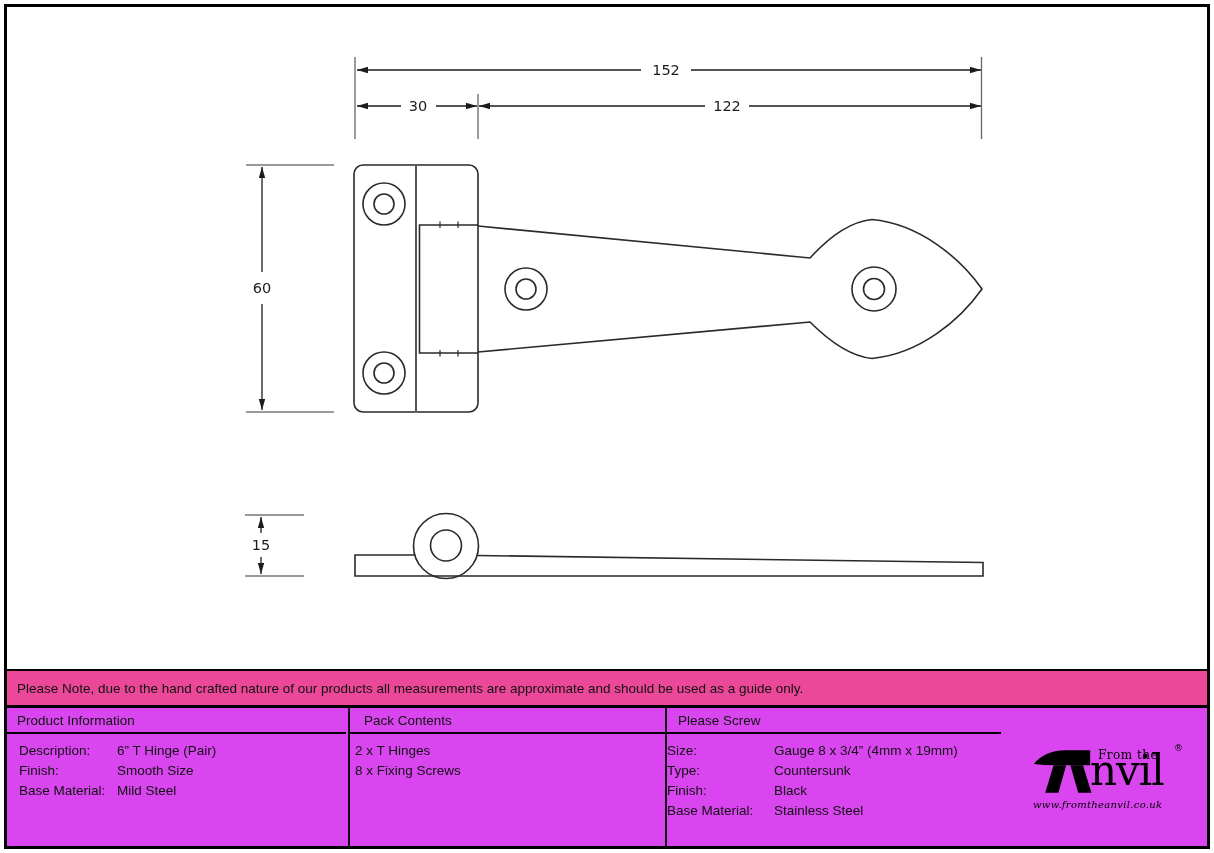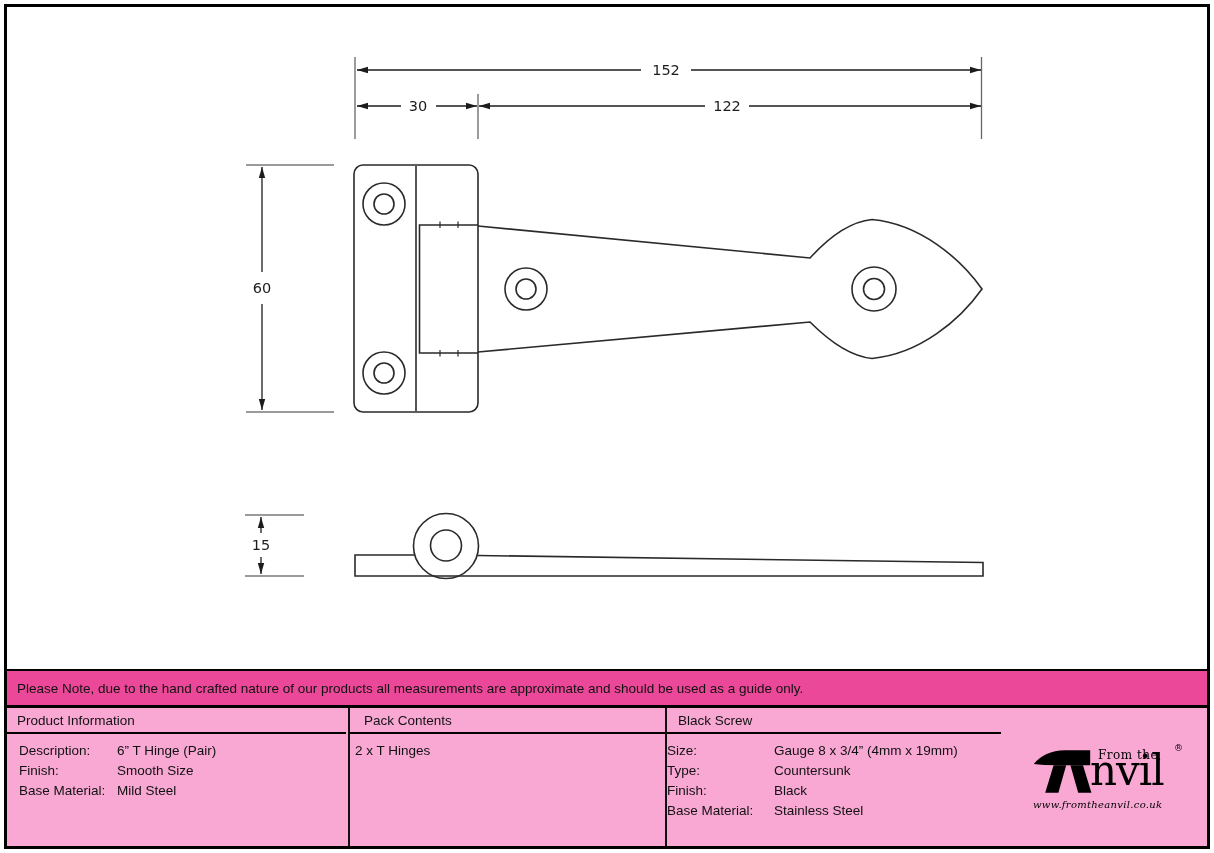--- a/index.html
+++ b/index.html
@@ -19,21 +19,21 @@
   
   .note-row{
     position:absolute;left:4px;right:4px;top:669px;height:36px;
     border-top:2px solid #000;box-sizing:border-box;
     display:flex;align-items:center;padding-left:13px;
     font-size:13.5px;color:#111;background:#ec4899;
   }
   
   .spec-table{
     position:absolute;left:4px;right:4px;top:705px;bottom:5px;
-    border-top:3px solid #000;box-sizing:border-box;background:#f9a8d4;text-decoration:underline;
+    border-top:3px solid #000;box-sizing:border-box;background:#d946ef;text-decoration:underline;
   }
   .t-col{position:absolute;top:0;bottom:0;box-sizing:border-box;}
   .t-col.bl{border-left:2px solid #111;}
   .col-product{left:0;width:342px;}
   .col-pack{left:344px;width:335px;}
   .col-screw{left:661px;width:336px;}
   .col-logo{left:997px;right:0;}
   .col-header{
     height:26px;box-sizing:border-box;border-bottom:2px solid #000;
     display:flex;align-items:center;font-size:13.5px;color:#111;
@@ -178,25 +178,26 @@
           <span class="k">Base Material:</span>
           <span class="v">Mild Steel</span>
         </div>
       </div>
     </div>
 
     <div class="t-col col-pack bl">
       <div class="col-header">Pack Contents</div>
       <div class="col-body">
         <div>2 x T Hinges</div>
+        <div>8 x Fixing Screws</div>
       </div>
     </div>
 
     <div class="t-col col-screw bl">
-      <div class="col-header">Black Screw</div>
+      <div class="col-header">Please Screw</div>
       <div class="col-body">
         <div class="kv">
           <span class="k">Size:</span>
           <span class="v">Gauge 8 x 3/4” (4mm x 19mm)</span>
         </div>
         <div class="kv">
           <span class="k">Type:</span>
           <span class="v">Countersunk</span>
         </div>
         <div class="kv">

